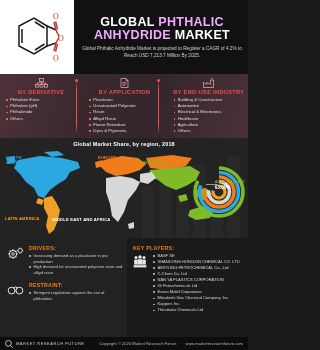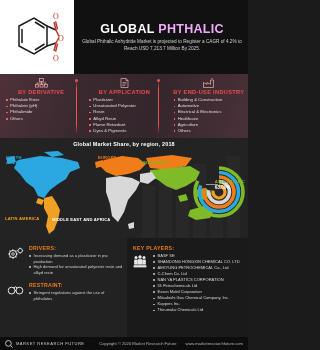--- a/index.html
+++ b/index.html
@@ -169,20 +169,24 @@
         </g>
         <text x="47" y="13" font-size="8" fill="#c0392b" font-family="Liberation Serif, serif">O</text>
         <text x="52" y="35" font-size="8" fill="#c0392b" font-family="Liberation Serif, serif">O</text>
         <text x="47" y="55" font-size="8" fill="#c0392b" font-family="Liberation Serif, serif">O</text>
       </svg>
     </div>
     <div class="head-txt">
       <div class="title-l1">
         <span class="t-white">GLOBAL</span>
         <span class="t-red">PHTHALIC</span>
+      </div>
+      <div class="title-l2">
+        <span class="t-red">ANHYDRIDE</span>
+        <span class="t-white">MARKET</span>
       </div>
       <div class="subtitle">Global Phthalic Anhydride Market is projected to Register a CAGR of 4.2% to Reach USD 7,213.7 Million By 2025.</div>
     </div>
   </div>
 
   <div class="cats">
 
     <div class="cat c1">
       <div class="cat-ico">
         <svg width="13" height="10" viewBox="0 0 13 10">

